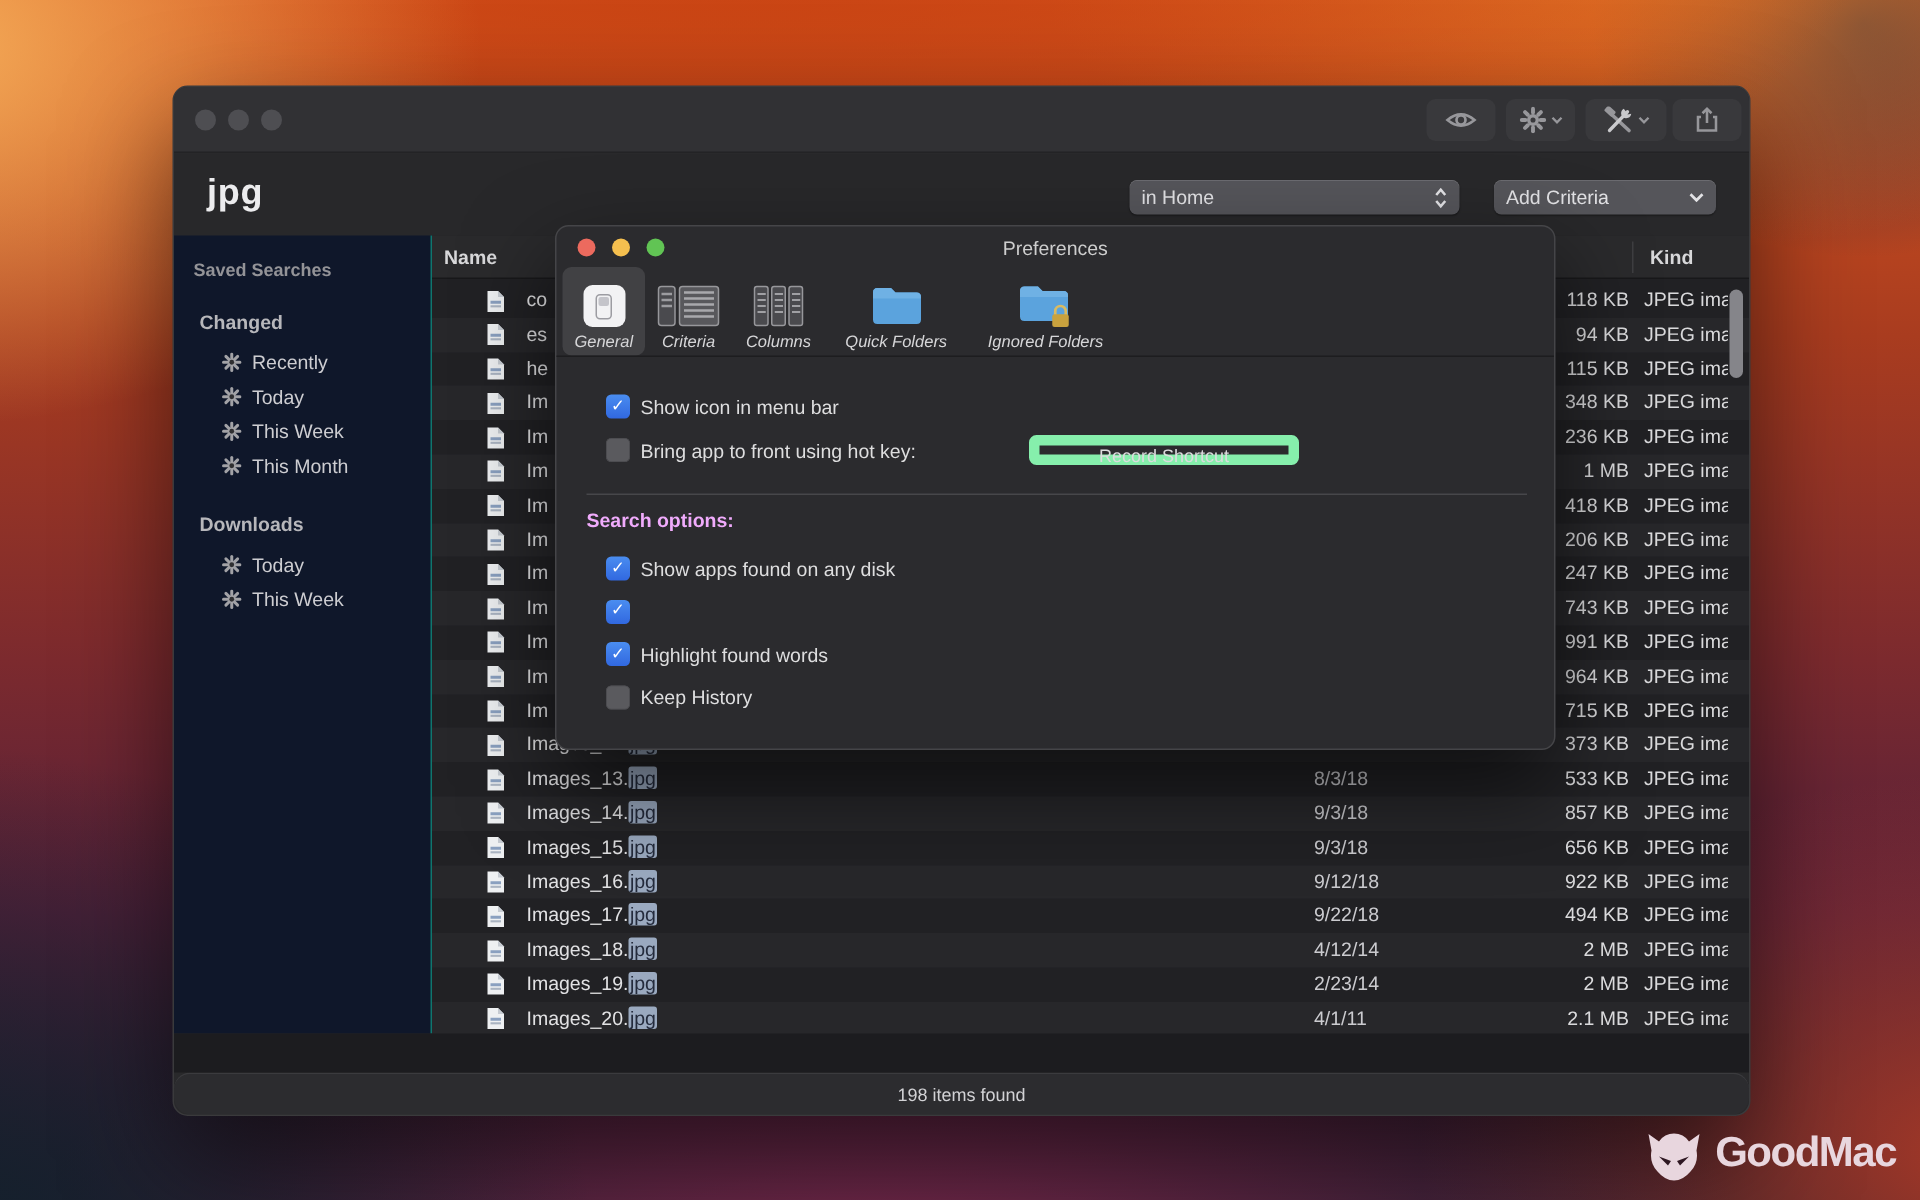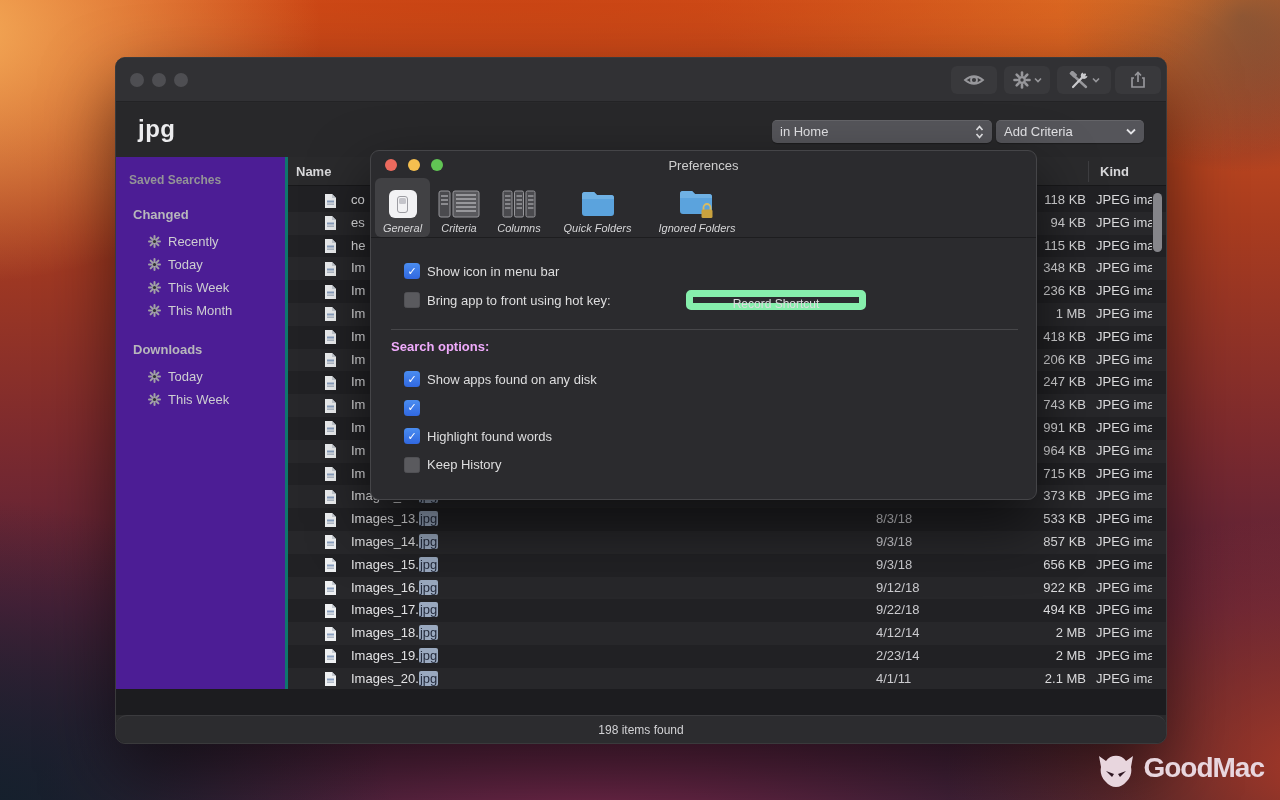--- a/index.html
+++ b/index.html
@@ -21,21 +21,21 @@
   .titlebar { position:absolute; left:0; top:0; right:0; height:44px; background:#313134; border-bottom:1px solid #232325; }
   .light { position:absolute; top:15px; width:14px; height:14px; border-radius:50%; background:#4e4e52; }
   .toolbtn { position:absolute; top:8px; height:28px; background:#39393c; border-radius:6px;
     display:flex; align-items:center; justify-content:center; gap:3px; color:#97979b; }
   .searchrow { position:absolute; left:0; top:45px; right:0; height:54px; background:#28282a; }
   .bigtitle { position:absolute; left:22px; top:12px; font-size:24px; font-weight:700; color:#ececee; letter-spacing:.5px; }
   .popup { position:absolute; top:17px; height:23px; background:#55555a; border-radius:5px;
     font-size:13px; color:#e2e2e5; display:flex; align-items:center; padding:0 8px;
     box-shadow:inset 0 .5px 0 rgba(255,255,255,.18), 0 1px 1px rgba(0,0,0,.3); }
   .popup .grow { flex:1; }
-  .sidebar { position:absolute; left:0; top:99px; width:172px; bottom:54px; background:#4c1d95; border-right:3px solid #0f766e; }
+  .sidebar { position:absolute; left:0; top:99px; width:172px; bottom:54px; background:#0f172a; border-right:1px solid #0f766e; }
   .sb-title { margin:16px 0 0 13px; font-size:12px; font-weight:700; color:#939397; }
   .sb-section { margin-top:20px; }
   .sb-label { margin-left:17px; font-size:13px; font-weight:700; color:#b7b7bb; }
   .sb-item { display:flex; align-items:center; height:23px; padding-left:32px; gap:7px; font-size:13px; color:#cdcdd1; }
   .list { position:absolute; left:172px; top:99px; right:0; bottom:54px; background:#212124; }
   .list-head { position:absolute; left:0; top:0; right:0; height:29px; background:#2a2a2c; border-bottom:1px solid #18181a; }
   .col-name { position:absolute; left:8px; top:7px; font-size:13px; font-weight:700; color:#d8d8da; }
   .col-kind { position:absolute; left:812px; top:7px; font-size:13px; font-weight:700; color:#d8d8da; }
   .head-sep { position:absolute; left:800px; top:4px; width:1px; height:21px; background:#3e3e41; }
   .rows { position:absolute; left:0; top:32px; right:0; height:502px; overflow:hidden; }
@@ -141,21 +141,21 @@
           <path d="M4,7 h-2 v9 h12 v-9 h-2" fill="none" stroke="#97979b" stroke-width="1.7"></path>
           <line x1="8" y1="11" x2="8" y2="2" stroke="#97979b" stroke-width="1.7"></line>
           <polyline points="5,4.5 8,1.5 11,4.5" fill="none" stroke="#97979b" stroke-width="1.7"></polyline>
         </svg>
       </span>
     </div>
   </div>
 
   <div class="searchrow">
     <div class="bigtitle">jpg</div>
-    <div class="popup" style="left:656px;width:220px">
+    <div class="popup" style="left:637px;width:220px">
       <span>in Home</span>
       <span class="grow"></span>
       <span>
         <svg width="9" height="14" viewBox="0 0 9 14">
             <polyline points="1.5,5 4.5,1.5 7.5,5" fill="none" stroke="#e2e2e5" stroke-width="1.7"></polyline>
             <polyline points="1.5,9 4.5,12.5 7.5,9" fill="none" stroke="#e2e2e5" stroke-width="1.7"></polyline>
           </svg>
       </span>
     </div>
     <div class="popup" style="left:880px;width:148px">

